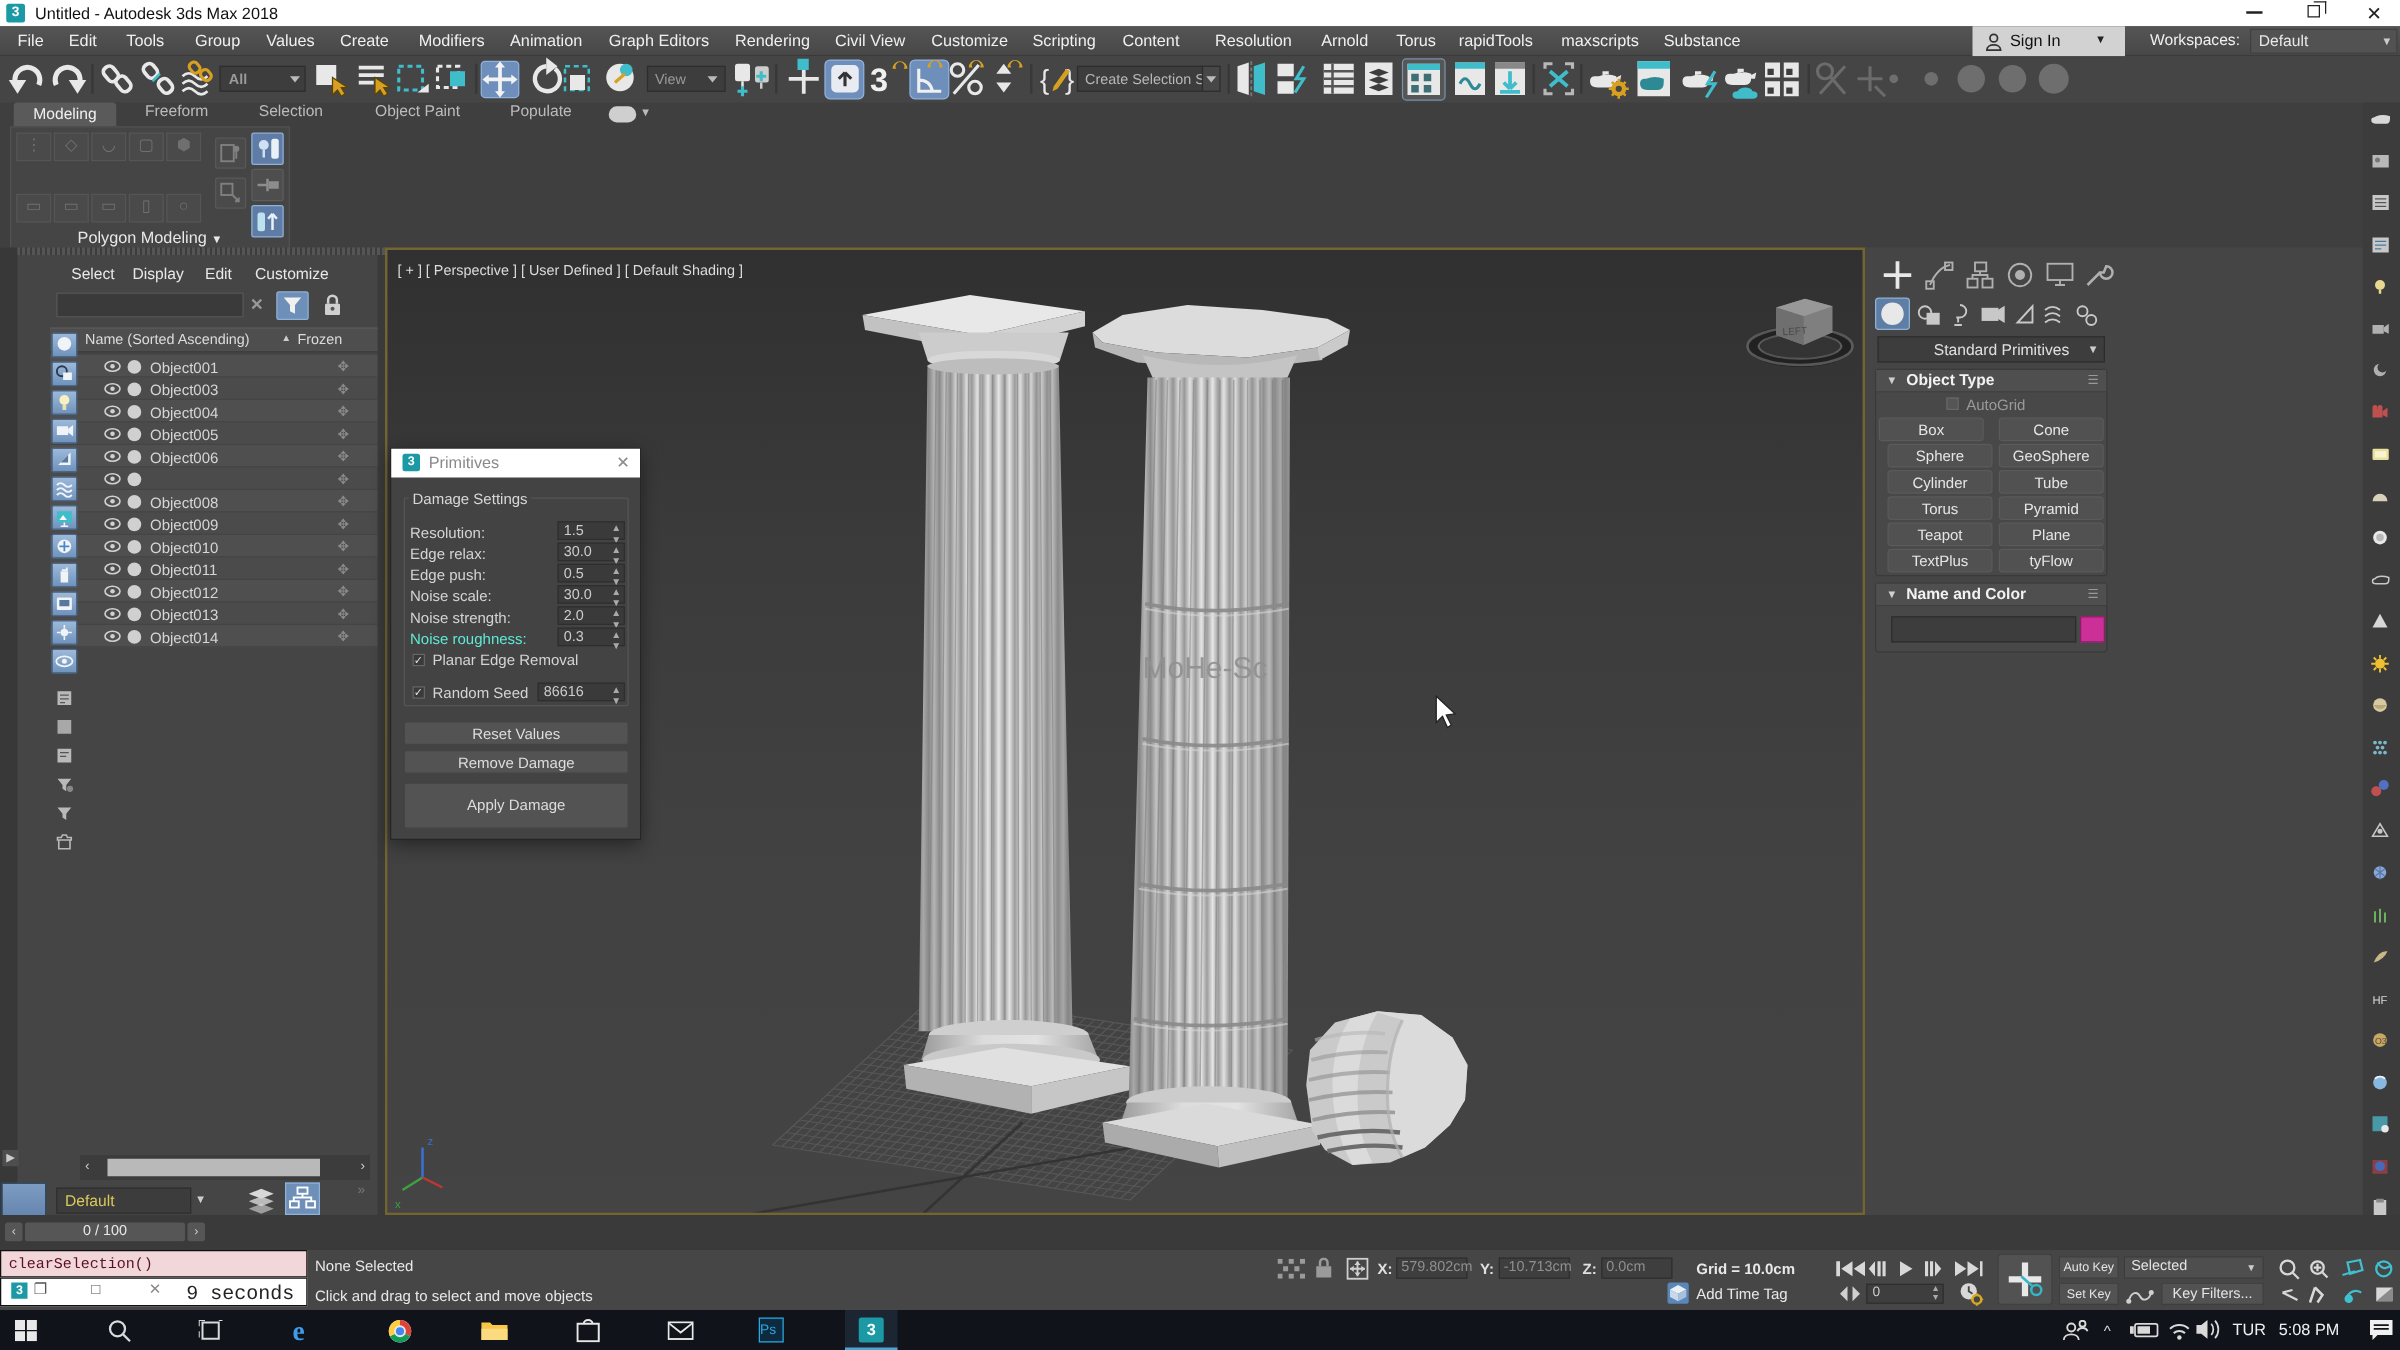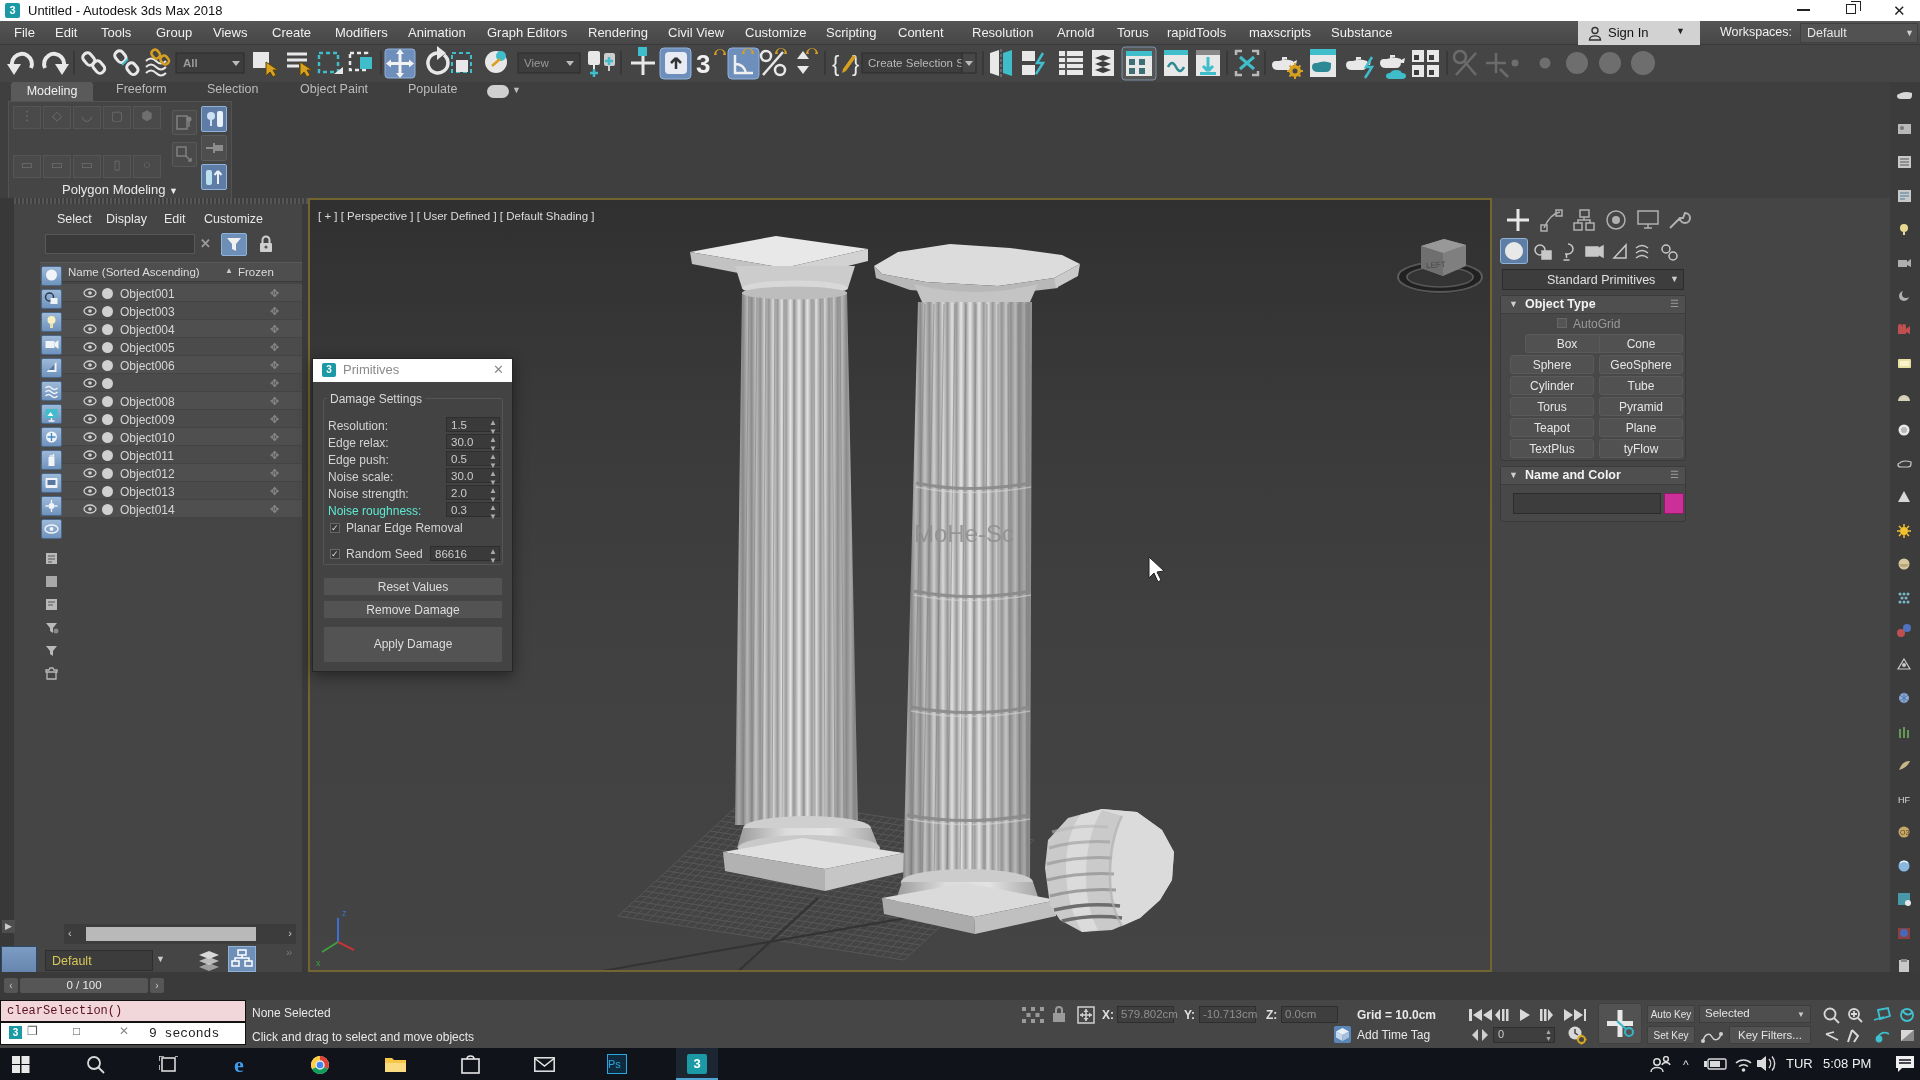--- a/index.html
+++ b/index.html
@@ -38,21 +38,21 @@
   <div class="abs" style="left:1846px;top:4px;width:10px;height:10px;border:1.5px solid #222;"></div>
   <div class="abs" style="left:1851px;top:1px;width:10px;height:10px;border-top:1.5px solid #222;border-right:1.5px solid #222;"></div>
   <div class="abs" style="left:1893px;top:2px;color:#222;font-size:15px;">✕</div>
 </div>
 
 <div class="abs" id="menubar">
   <span class="mi" style="left:14px;">File</span>
   <span class="mi" style="left:55px;">Edit</span>
   <span class="mi" style="left:101px;">Tools</span>
   <span class="mi" style="left:156px;">Group</span>
-  <span class="mi" style="left:213px;">Views</span>
+  <span class="mi" style="left:213px;">Values</span>
   <span class="mi" style="left:272px;">Create</span>
   <span class="mi" style="left:335px;">Modifiers</span>
   <span class="mi" style="left:408px;">Animation</span>
   <span class="mi" style="left:487px;">Graph Editors</span>
   <span class="mi" style="left:588px;">Rendering</span>
   <span class="mi" style="left:668px;">Civil View</span>
   <span class="mi" style="left:745px;">Customize</span>
   <span class="mi" style="left:826px;">Scripting</span>
   <span class="mi" style="left:898px;">Content</span>
   <span class="mi" style="left:972px;">Resolution</span>
@@ -895,21 +895,21 @@
 
   <div class="abs" style="left:8px;top:97px;width:186px;height:166px;background:#484848;border:1px solid #3a3a3a;border-radius:3px;">
     <div class="abs" style="left:0;top:0;width:184px;height:18px;background:#4f4f4f;border-bottom:1px solid #3e3e3e;">
       <span class="abs" style="left:8px;top:3px;color:#cfcfcf;font-size:9px;">▼</span>
       <span class="abs" style="left:24px;top:1px;color:#f2f2f2;font-size:12.5px;font-weight:bold;">Object Type</span>
       <span class="abs" style="right:6px;top:2px;color:#999;font-size:10px;">☰</span>
     </div>
     <span class="abs" style="left:56px;top:22px;width:10px;height:10px;background:#555;border:1px solid #666;"></span>
     <span class="abs" style="left:72px;top:21px;color:#9a9a9a;font-size:12px;">AutoGrid</span>
     <div id="obtns">
-        <div class="obtn" style="left:24px;top:38px;">Box</div>
+        <div class="obtn" style="left:2px;top:38px;">Box</div>
         <div class="obtn" style="left:98px;top:38px;">Cone</div>
         <div class="obtn" style="left:9px;top:59px;">Sphere</div>
         <div class="obtn" style="left:98px;top:59px;">GeoSphere</div>
         <div class="obtn" style="left:9px;top:80px;">Cylinder</div>
         <div class="obtn" style="left:98px;top:80px;">Tube</div>
         <div class="obtn" style="left:9px;top:101px;">Torus</div>
         <div class="obtn" style="left:98px;top:101px;">Pyramid</div>
         <div class="obtn" style="left:9px;top:122px;">Teapot</div>
         <div class="obtn" style="left:98px;top:122px;">Plane</div>
         <div class="obtn" style="left:9px;top:143px;">TextPlus</div>
@@ -1090,21 +1090,21 @@
 
 <div class="abs" id="statusbar">
   <div class="abs" style="left:0;top:0;width:246px;height:22px;background:#f2d7da;border:1px solid #111;">
     <span class="abs" style="left:6px;top:3px;font-family:'Liberation Mono',monospace;font-size:12px;color:#5a1020;">clearSelection()</span>
   </div>
   <div class="abs" style="left:0;top:22px;width:246px;height:23px;background:#ffffff;border:1px solid #111;">
     <span class="abs" style="left:8px;top:3px;width:13px;height:13px;background:#1b99a5;color:#fff;font-size:10px;font-weight:bold;text-align:center;line-height:13px;">3</span>
     <span class="abs" style="left:26px;top:1px;color:#555;font-size:12px;">❐</span>
     <span class="abs" style="left:72px;top:1px;color:#555;font-size:12px;">□</span>
     <span class="abs" style="left:118px;top:1px;color:#888;font-size:12px;">✕</span>
-    <span class="abs" style="left:148px;top:3px;font-family:'Liberation Mono',monospace;font-size:13px;color:#222;">9 seconds</span>
+    <span class="abs" style="left:148px;top:3px;font-family:'Liberation Mono',monospace;font-size:16px;color:#222;">9 seconds</span>
   </div>
   <span class="abs" style="left:252px;top:6px;color:#e8e8e8;font-size:12px;">None Selected</span>
   <span class="abs" style="left:252px;top:30px;color:#e8e8e8;font-size:12px;">Click and drag to select and move objects</span>
   <svg class="abs" style="left:1022px;top:7px;" width="22" height="16">
       <g fill="#9a9a9a">
         <rect x="0" y="0" width="4" height="4"></rect>
         <rect x="9" y="0" width="4" height="4"></rect>
         <rect x="18" y="0" width="4" height="4"></rect>
         <rect x="4.5" y="6" width="4" height="4"></rect>
         <rect x="13.5" y="6" width="4" height="4"></rect>

